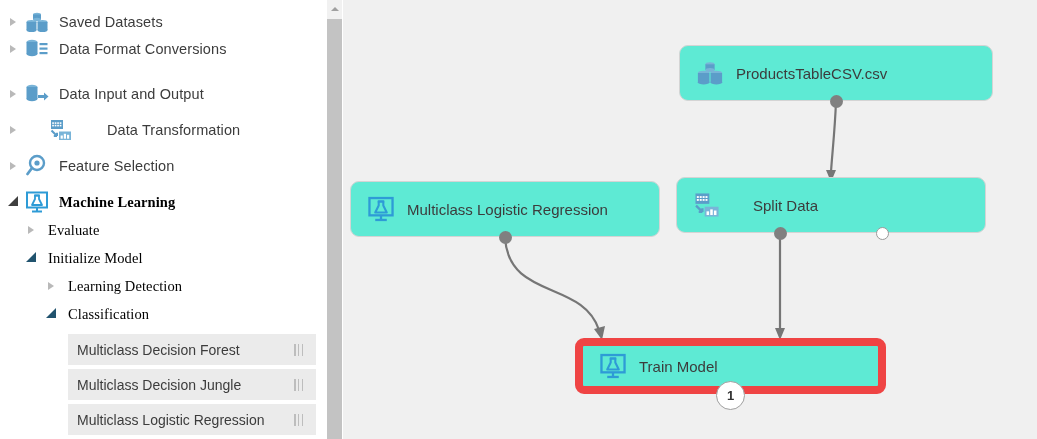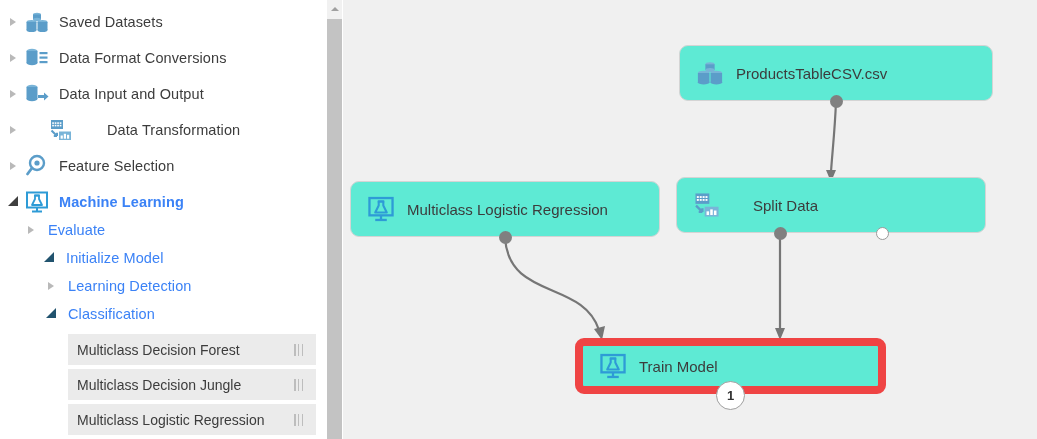--- a/index.html
+++ b/index.html
@@ -36,21 +36,21 @@
   }
   .twisty.expanded.accent i{border-right-color:#21536e;border-bottom-color:#21536e;}
   .tree-icon{
     width:30px;height:30px;flex:0 0 30px;position:relative;margin-right:7px;
     display:flex;align-items:center;justify-content:center;
   }
   .tree-icon svg{display:block;}
   .tree-label{
     font-size:14.5px;color:#3c3c3c;white-space:nowrap;letter-spacing:0.1px;
   }
-  .tree-label.accent{color:#3b82f6;}
+  .tree-label.accent{color:#000000;font-family:Liberation Serif, serif;}
   .tree-label.bold{font-weight:bold;}
 
   
   .leaf{
     position:absolute;height:31px;
     background:#ebebeb;display:flex;align-items:center;
   }
   .leaf-label{font-size:14px;color:#3c3c3c;white-space:nowrap;padding-left:9px;}
   .grip{position:absolute;right:13px;top:50%;transform:translateY(-50%);
     width:9px;height:12px;display:flex;justify-content:space-between;}
@@ -123,21 +123,21 @@
           <rect x="2.5" y="13" width="10" height="8" fill="#5b9dc9"></rect>
           <ellipse cx="7.5" cy="21" rx="5" ry="2" fill="#5b9dc9"></ellipse>
           <ellipse cx="18.5" cy="13" rx="5" ry="2" fill="#79b4d8"></ellipse>
           <rect x="13.5" y="13" width="10" height="8" fill="#5b9dc9"></rect>
           <ellipse cx="18.5" cy="21" rx="5" ry="2" fill="#5b9dc9"></ellipse>
         </svg>
       </span>
       <span class="tree-label">Saved Datasets</span>
     </div>
 
-    <div class="tree-item" style="top:40px;padding-left:4px;">
+    <div class="tree-item" style="top:31px;padding-left:4px;">
       <span class="twisty collapsed">
           <i></i>
         </span>
       <span class="tree-icon">
         <svg width="26" height="26" viewBox="0 0 26 26">
           <ellipse cx="8" cy="6" rx="5.5" ry="2.2" fill="#79b4d8"></ellipse>
           <rect x="2.5" y="6" width="11" height="12" fill="#5b9dc9"></rect>
           <ellipse cx="8" cy="18" rx="5.5" ry="2.2" fill="#5b9dc9"></ellipse>
           <rect x="15.5" y="7" width="8" height="2.2" fill="#5b9dc9"></rect>
           <rect x="15.5" y="11.5" width="8" height="2.2" fill="#5b9dc9"></rect>
@@ -217,21 +217,21 @@
       <span class="tree-label accent bold">Machine Learning</span>
     </div>
 
     <div class="tree-item" style="top:216px;height:28px;padding-left:22px;">
       <span class="twisty collapsed" style="height:28px;">
           <i></i>
         </span>
       <span class="tree-label accent" style="padding-left:8px;">Evaluate</span>
     </div>
 
-    <div class="tree-item" style="top:244px;height:28px;padding-left:40px;">
+    <div class="tree-item" style="top:244px;height:28px;padding-left:22px;">
       <span class="twisty expanded accent" style="height:28px;">
           <i></i>
         </span>
       <span class="tree-label accent" style="padding-left:8px;">Initialize Model</span>
     </div>
 
     <div class="tree-item" style="top:272px;height:28px;padding-left:42px;">
       <span class="twisty collapsed" style="height:28px;">
           <i></i>
         </span>

